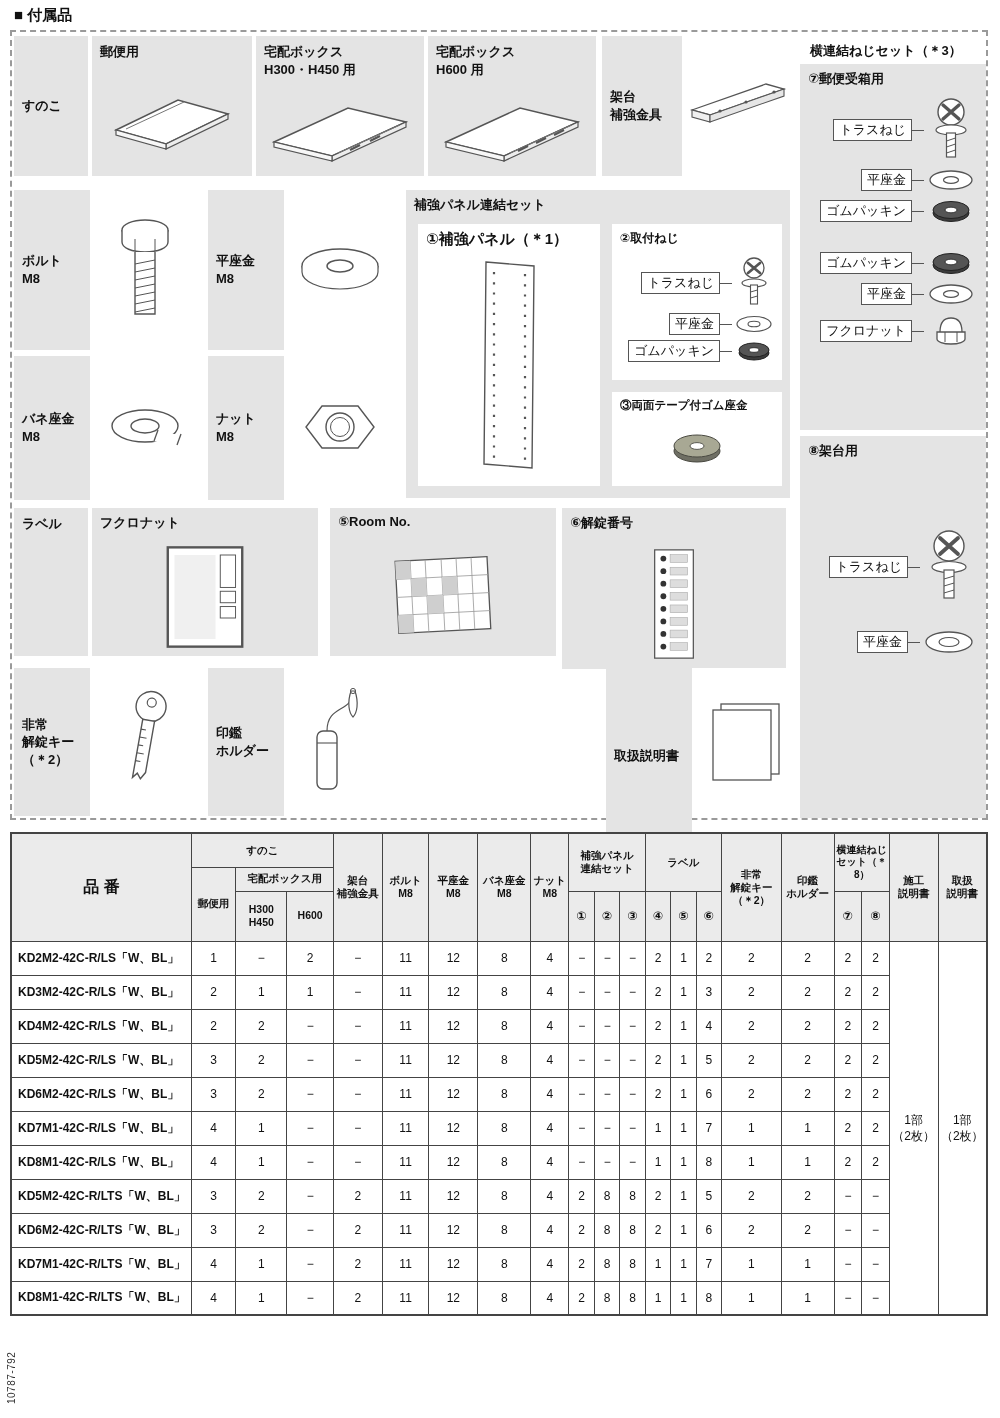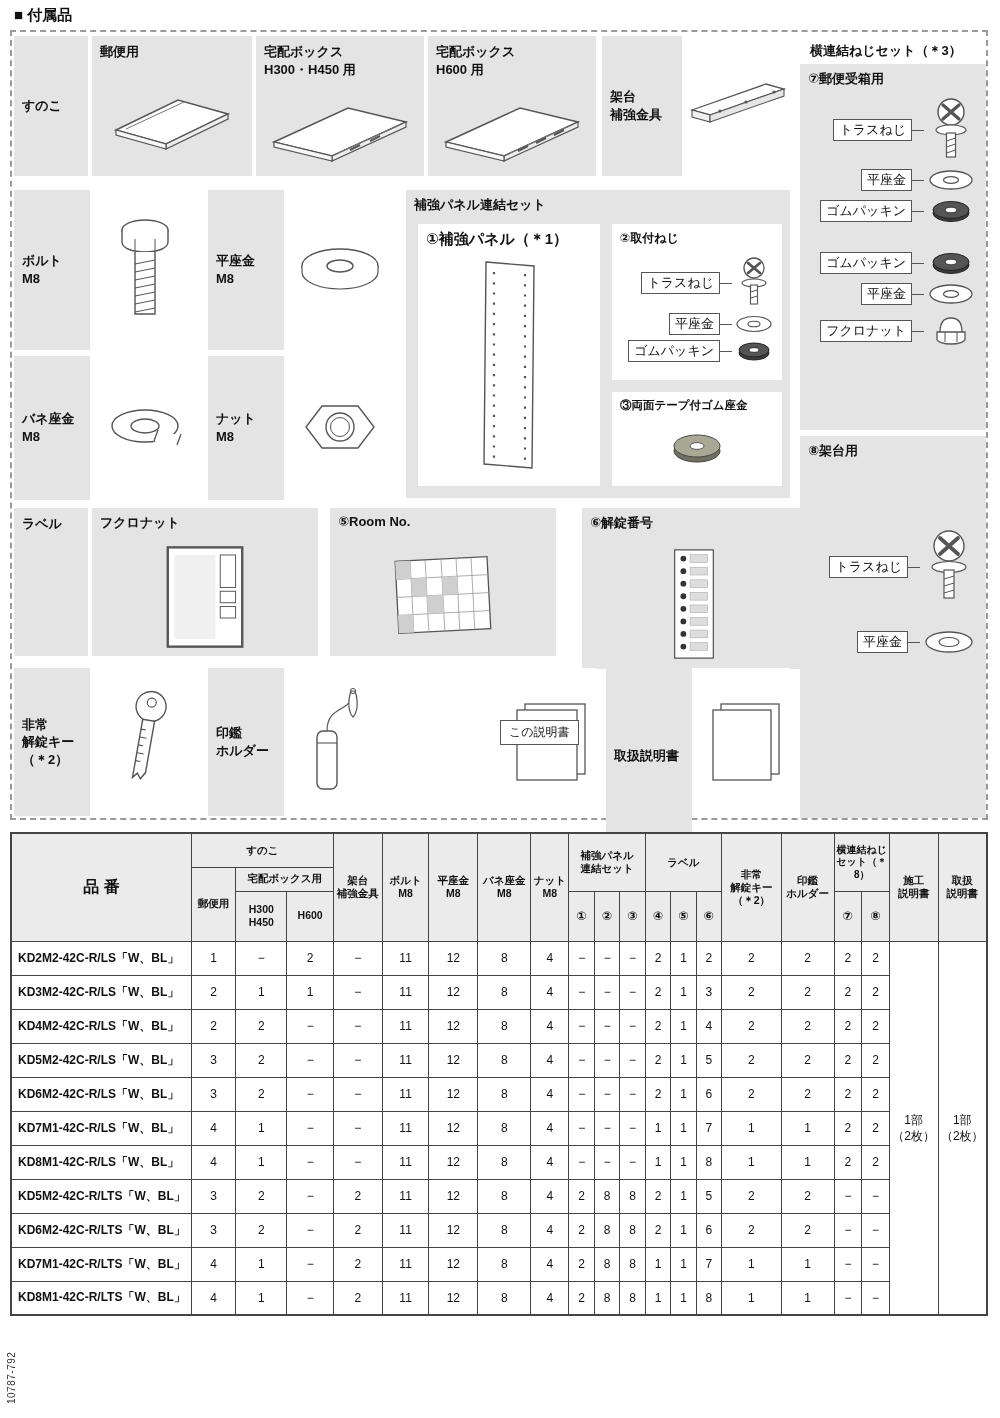--- a/index.html
+++ b/index.html
@@ -356,21 +356,21 @@
           <rect x="9" y="9" width="15" height="18" fill="#cfcfcf"></rect>
           <rect x="24" y="27" width="15" height="18" fill="#cfcfcf"></rect>
           <rect x="39" y="45" width="16" height="18" fill="#cfcfcf"></rect>
           <rect x="9" y="63" width="15" height="18" fill="#cfcfcf"></rect>
           <rect x="55" y="27" width="15" height="18" fill="#cfcfcf"></rect>
         </g>
       </svg>
     </div>
   </div>
 
-  <div class="gray-box part-cell" style="left:582px;top:508px;width:224px;height:161px">
+  <div class="gray-box part-cell" style="left:562px;top:508px;width:224px;height:161px">
     <div class="panel-title">⑥解錠番号</div>
     <div class="illus">
       <svg width="54" height="116" viewBox="0 0 54 120">
         <rect x="7" y="4" width="40" height="112" fill="#fff" stroke="#555" stroke-width="1.3"></rect>
         <circle cx="16" cy="13" r="3" fill="#333"></circle>
           <rect x="23" y="9" width="18" height="8" fill="#ddd" stroke="#aaa" stroke-width="0.6"></rect>
         <circle cx="16" cy="26" r="3" fill="#333"></circle>
           <rect x="23" y="22" width="18" height="8" fill="#ddd" stroke="#aaa" stroke-width="0.6"></rect>
         <circle cx="16" cy="39" r="3" fill="#333"></circle>
           <rect x="23" y="35" width="18" height="8" fill="#ddd" stroke="#aaa" stroke-width="0.6"></rect>
@@ -415,29 +415,20 @@
       <svg width="90" height="118" viewBox="0 0 90 118">
         <path d="M32,48 C32,22 56,30 58,10" fill="none" stroke="#555" stroke-width="1.2"></path>
         <path d="M56,8 C52,20 54,30 58,34 C62,30 64,20 60,8 Z" fill="#fff" stroke="#555" stroke-width="1.2"></path>
         <circle cx="58" cy="8" r="2.6" fill="none" stroke="#555" stroke-width="1"></circle>
         <rect x="22" y="48" width="20" height="58" rx="6" fill="#fff" stroke="#555" stroke-width="1.4"></rect>
         <line x1="22" y1="60" x2="42" y2="60" stroke="#555" stroke-width="1.1"></line>
       </svg>
     </div>
   </div>
 
-  <div class="white-box" style="left:492px;top:668px;width:104px;height:148px">
-    <div class="illus">
-      <svg width="98" height="96" viewBox="0 0 98 96">
-        <rect x="30" y="10" width="60" height="70" fill="#fff" stroke="#555" stroke-width="1.3"></rect>
-        <rect x="22" y="16" width="60" height="70" fill="#fff" stroke="#555" stroke-width="1.3"></rect>
-      </svg>
-    </div>
-    <div class="callout" style="left:8px;top:52px">この説明書</div>
-  </div>
 
   <div class="gray-box center-label" style="left:606px;top:668px;width:86px;height:176px">
     <div class="cell-label">取扱説明書</div>
   </div>
   <div class="white-box" style="left:692px;top:668px;width:98px;height:148px">
     <div class="illus">
       <svg width="92" height="96" viewBox="0 0 92 96">
         <rect x="26" y="10" width="58" height="70" fill="#fff" stroke="#555" stroke-width="1.3"></rect>
         <rect x="18" y="16" width="58" height="70" fill="#fff" stroke="#555" stroke-width="1.3"></rect>
       </svg>

